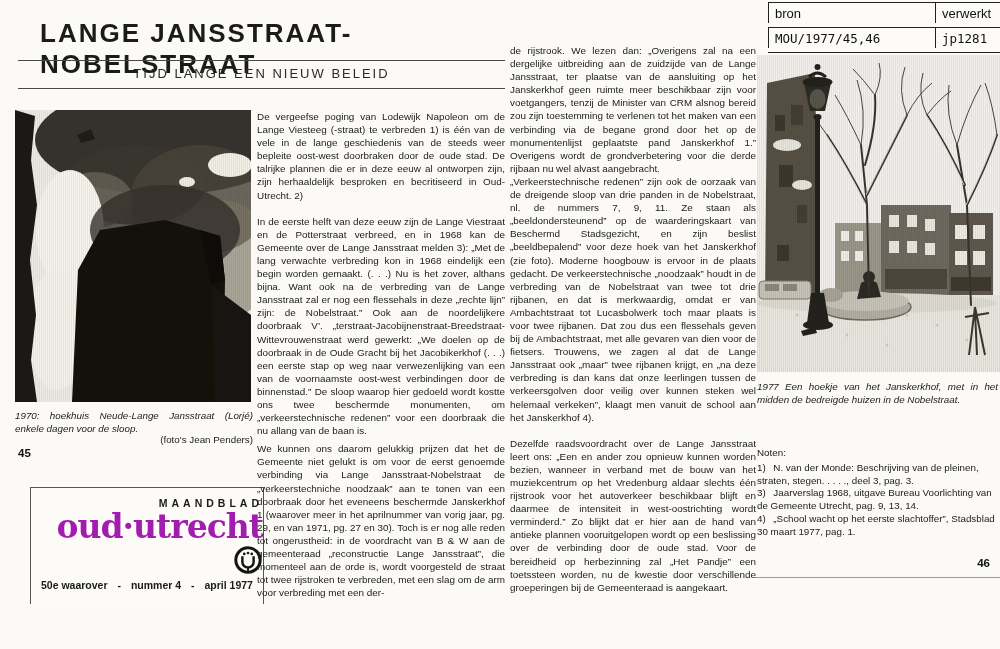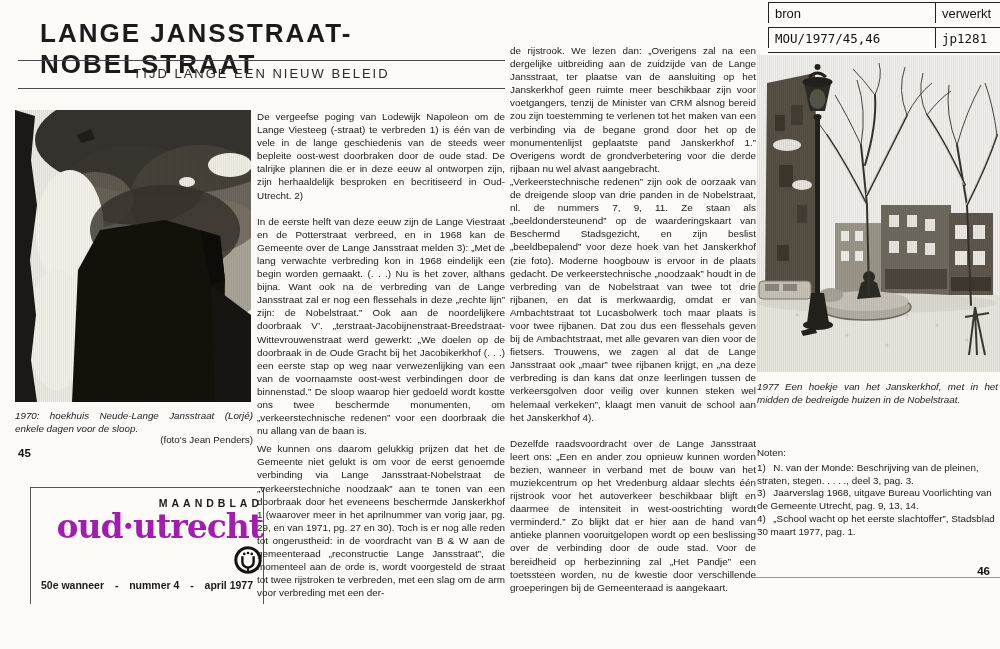--- a/index.html
+++ b/index.html
@@ -66,21 +66,21 @@
   .col2 p.gap{margin-top:13px;}
   .sig{display:flex;justify-content:space-between;font-style:italic;margin-top:2px;}
   
   .cap-right{position:absolute;left:757px;top:381px;width:241px;
     font-size:9.8px;font-style:italic;line-height:12.5px;color:#222;text-align:justify;}
   .notes{position:absolute;left:757px;top:447px;width:241px;
     font-size:9.8px;line-height:12.8px;color:#212121;}
   .notes .nh{margin:0 0 2px 0;}
   .notes p{margin:0;}
   .pagenum-46{position:absolute;left:930px;top:557px;width:60px;text-align:right;
-    font-size:11.5px;font-weight:bold;color:#111;margin-top:8px;}
+    font-size:11.5px;font-weight:bold;color:#111;}
   .bottom-rule{position:absolute;left:755px;top:577px;width:245px;border-top:1px solid #9a9a96;}
 </style>
 </head>
 <body>
 
 <div class="page">
 
   <div class="title">LANGE JANSSTRAAT-NOBELSTRAAT</div>
   <div class="rule r1"></div>
   <div class="subtitle">TIJD LANGE EEN NIEUW BELEID</div>
@@ -135,21 +135,21 @@
       <svg viewBox="0 0 32 32" width="30" height="30">
         <circle cx="16" cy="16" r="13" fill="none" stroke="#141414" stroke-width="3.2"></circle>
         <path d="M10,12 v6 a6,6 0 0 0 12,0 v-6" fill="none" stroke="#141414" stroke-width="2.6"></path>
         <circle cx="12" cy="9.5" r="1.4" fill="#141414"></circle>
         <circle cx="16" cy="8.5" r="1.4" fill="#141414"></circle>
         <circle cx="20" cy="9.5" r="1.4" fill="#141414"></circle>
         <rect x="15" y="24" width="2" height="4" fill="#141414"></rect>
       </svg>
     </div>
     <div class="mb-issue">
-      <span>50e wanneer</span>
+      <span>50e waarover</span>
       <span>-</span>
       <span>nummer 4</span>
       <span>-</span>
       <span>april 1977</span>
     </div>
   </div>
 
   <div class="col col1">
     <p>De vergeefse poging van Lodewijk Napoleon om de Lange Viesteeg (-straat) te verbreden 1) is één van de vele in de lange geschiedenis van de steeds weer bepleite oost-west doorbraken door de oude stad. De talrijke plannen die er in deze eeuw al ontworpen zijn, zijn herhaaldelijk besproken en becritiseerd in Oud-Utrecht. 2)</p>
     <p class="gap">In de eerste helft van deze eeuw zijn de Lange Viestraat en de Potterstraat verbreed, en in 1968 kan de Gemeente over de Lange Jansstraat melden 3): „Met de lang verwachte verbreding kon in 1968 eindelijk een begin worden gemaakt. (. . .) Nu is het zover, althans bijna. Want ook na de verbreding van de Lange Jansstraat zal er nog een flessehals in deze „rechte lijn” zijn: de Nobelstraat.” Ook aan de noordelijkere doorbraak V’. „terstraat-Jacobijnenstraat-Breedstraat-Wittevrouwenstraat werd gewerkt: „We doelen op de doorbraak in de Oude Gracht bij het Jacobikerkhof (. . .) een eerste stap op weg naar verwezenlijking van een van de voornaamste oost-west verbindingen door de binnenstad.” De sloop waarop hier gedoeld wordt kostte ons twee beschermde monumenten, om „verkeerstechnische redenen” voor een doorbraak die nu allang van de baan is.</p>

